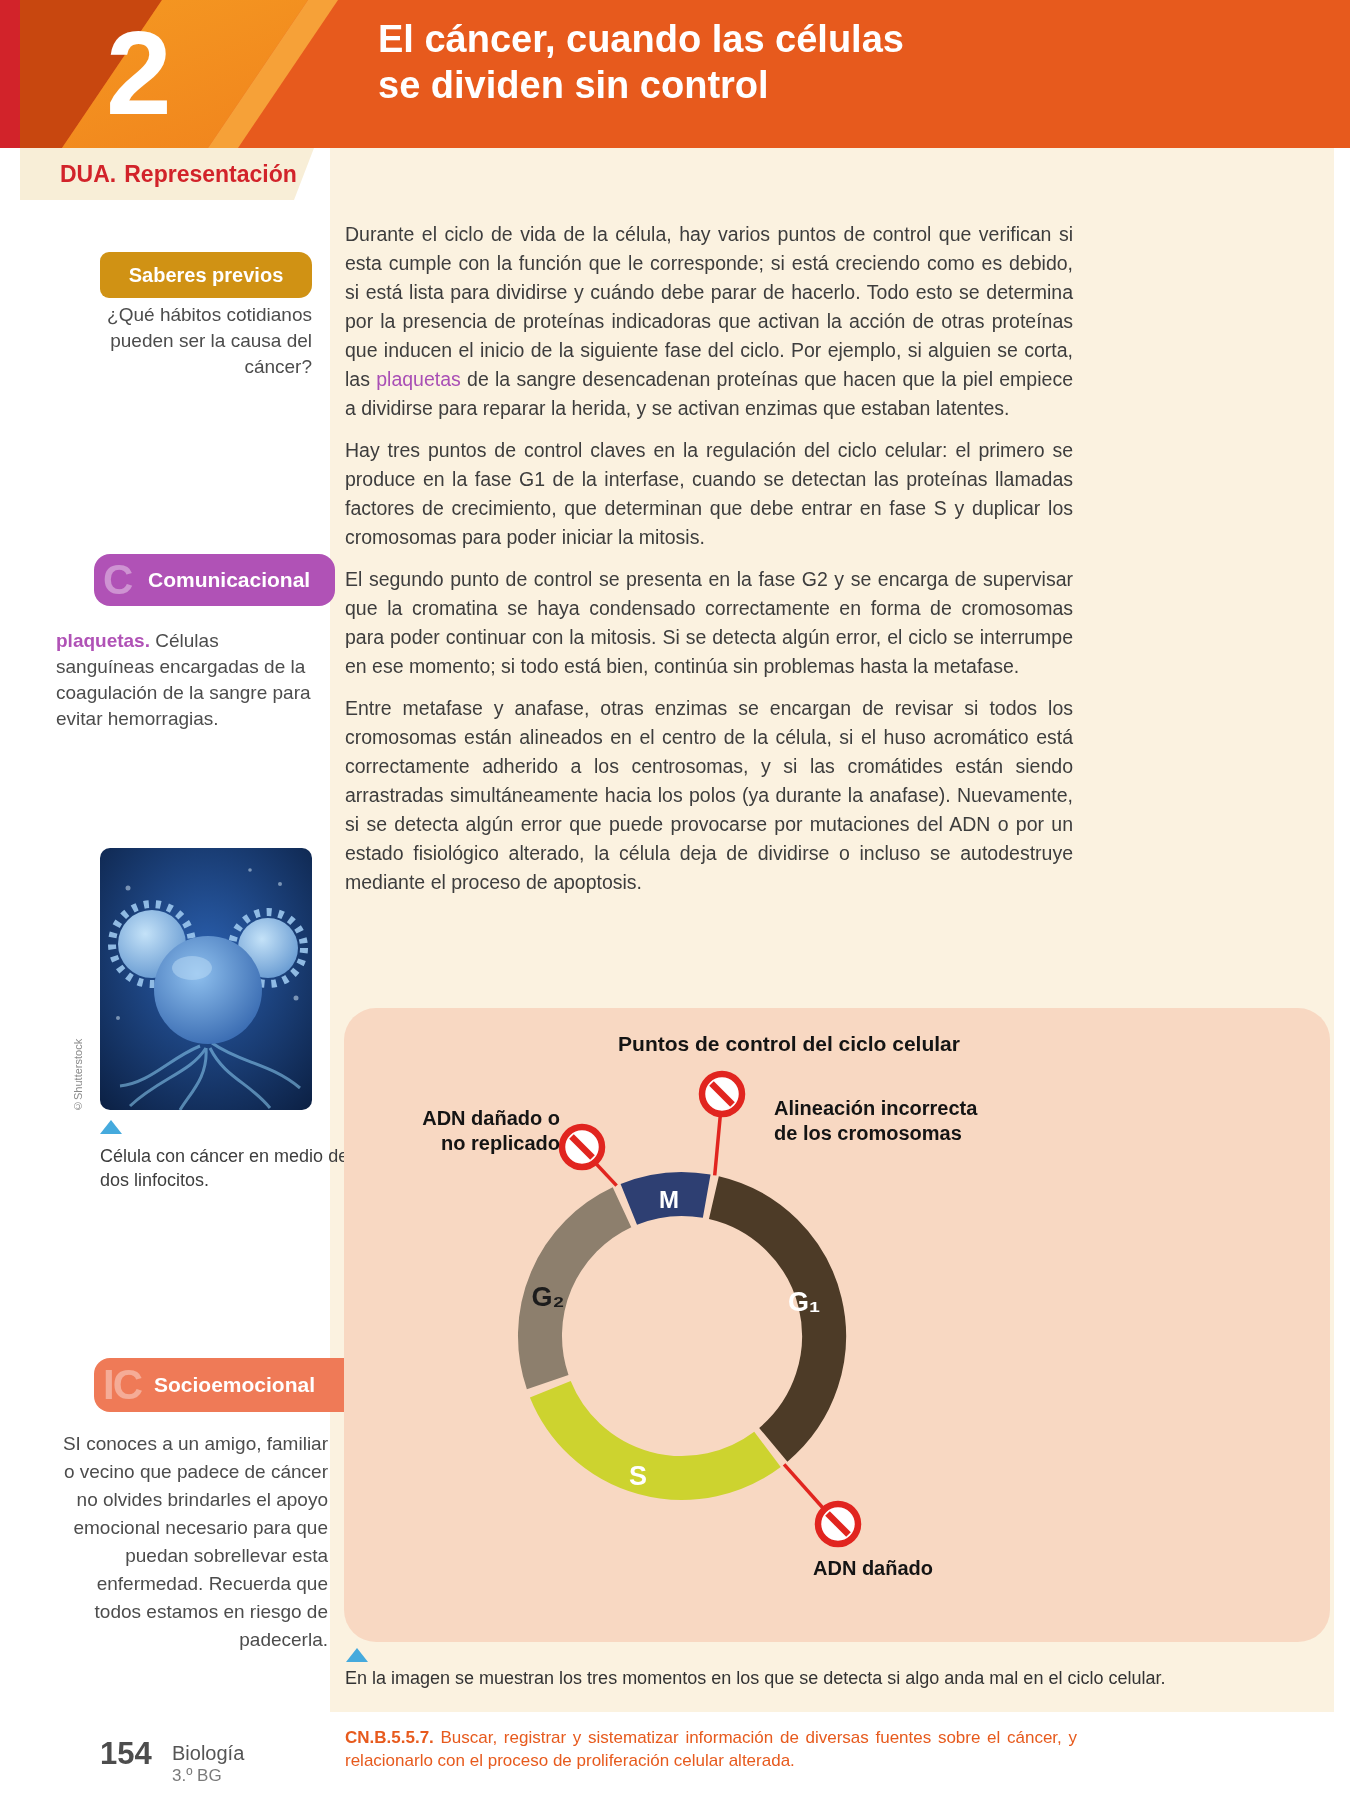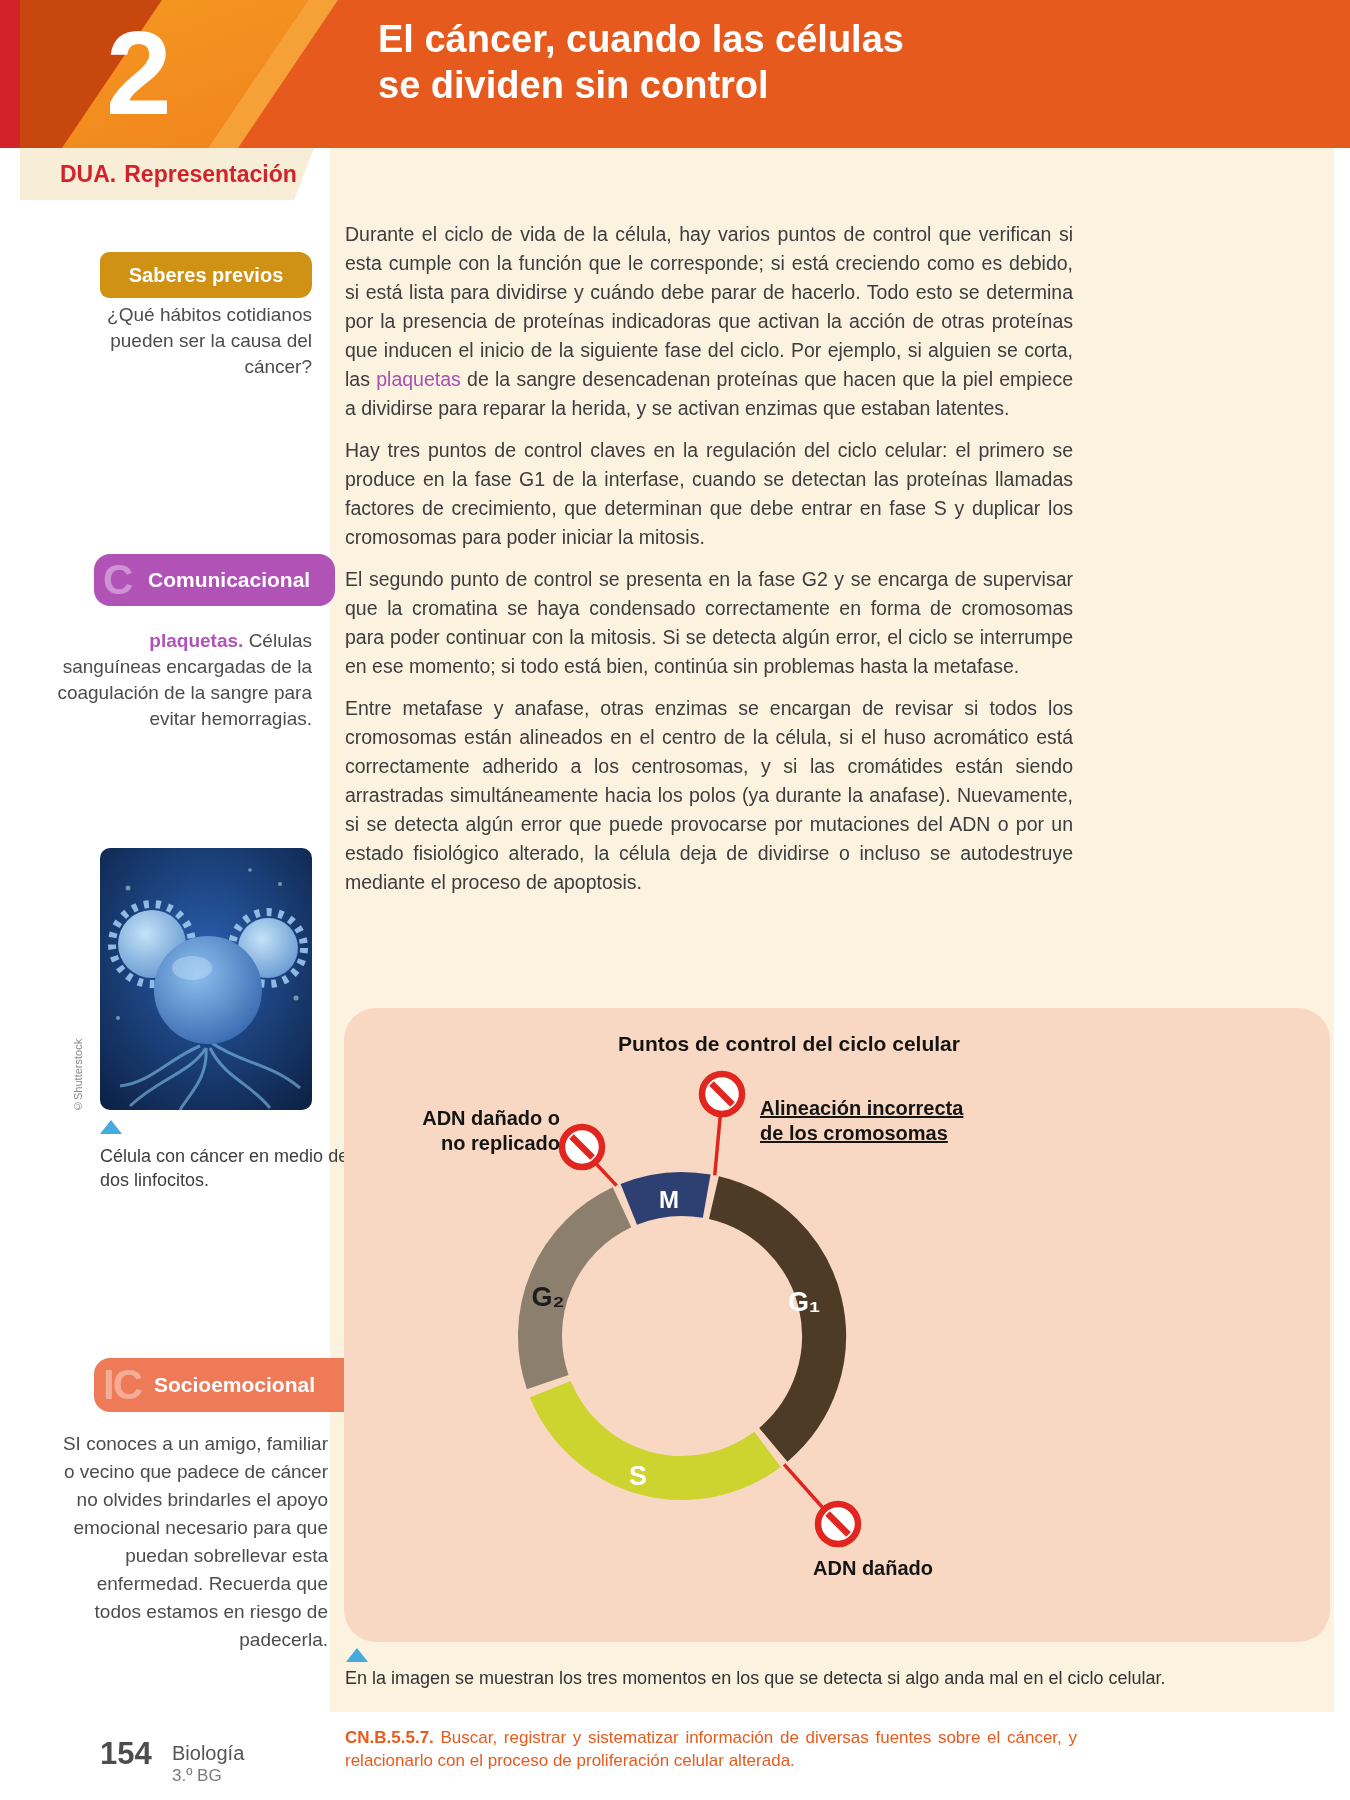--- a/index.html
+++ b/index.html
@@ -37,21 +37,21 @@
                  border-radius:9px 13px 13px 9px;color:#fff;font-weight:bold;font-size:20px;
                  display:flex;align-items:center;justify-content:center;}
   .sidebar-q{position:absolute;left:56px;top:302px;width:256px;font-size:19px;line-height:26px;
              color:#4c4c4c;text-align:right;}
   .badge-com{position:absolute;left:94px;top:554px;width:241px;height:52px;background:#b052b6;
              border-radius:16px;color:#fff;font-weight:bold;font-size:21px;display:flex;align-items:center;
              padding-left:54px;box-sizing:border-box;}
   .ghost{position:absolute;left:9px;top:50%;transform:translateY(-50%);font-size:42px;font-weight:800;
          color:rgba(255,255,255,.38);letter-spacing:-2px;line-height:1;}
   .sidebar-def{position:absolute;left:56px;top:628px;width:256px;font-size:19px;line-height:26px;
-               color:#4c4c4c;text-align:right;}
+               color:#4c4c4c;text-align:left;}
   .term{color:#b052b6;font-weight:bold;}
 
   .cellimg{position:absolute;left:100px;top:848px;width:212px;height:262px;border-radius:10px;overflow:hidden;}
   .credit{position:absolute;left:72px;top:1002px;height:110px;writing-mode:vertical-rl;transform:rotate(180deg);
           font-size:11px;color:#8a8a8a;}
   .tri{width:0;height:0;border-left:11px solid transparent;border-right:11px solid transparent;
        border-bottom:14px solid #45aadd;}
   .tri-img{position:absolute;left:100px;top:1120px;}
   .img-caption{position:absolute;left:100px;top:1144px;width:252px;font-size:18px;line-height:24px;color:#3d3d3d;}
 
@@ -60,21 +60,21 @@
                padding-left:60px;box-sizing:border-box;}
   .sidebar-socio{position:absolute;left:48px;top:1430px;width:280px;font-size:19px;line-height:28px;
                  color:#4c4c4c;text-align:right;}
 
   
   .figure{position:absolute;left:344px;top:1008px;width:986px;height:634px;background:#f8d8c2;border-radius:32px;}
   .fig-title{position:absolute;left:0;top:24px;width:890px;text-align:center;font-size:21px;font-weight:bold;color:#141414;}
   .fig-svg{position:absolute;left:0;top:0;width:986px;height:634px;}
   .cp{position:absolute;font-size:20px;font-weight:bold;color:#141414;line-height:25px;}
   .cp1{left:54px;top:98px;width:162px;text-align:right;}
-  .cp2{left:416px;top:88px;width:232px;text-align:left;text-decoration:underline;}
+  .cp2{left:430px;top:88px;width:232px;text-align:left;}
   .cp3{left:434px;top:548px;width:190px;text-align:center;}
   .ringlabel{font-weight:bold;}
 
   .tri-fig{position:absolute;left:346px;top:1648px;}
   .fig-caption{position:absolute;left:345px;top:1668px;width:950px;font-size:18px;color:#333;}
 
   
   .standard{position:absolute;left:345px;top:1726px;width:732px;font-size:17px;line-height:23px;
             text-align:justify;color:#e75a1d;}
   .standard .code{font-weight:800;}

